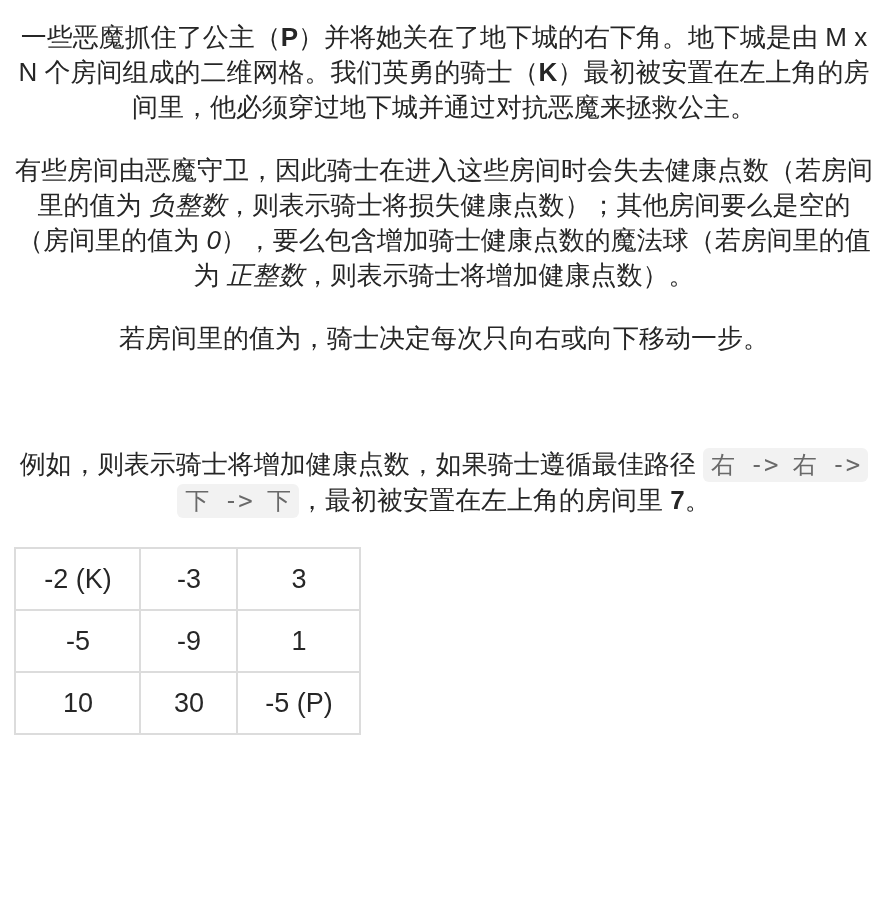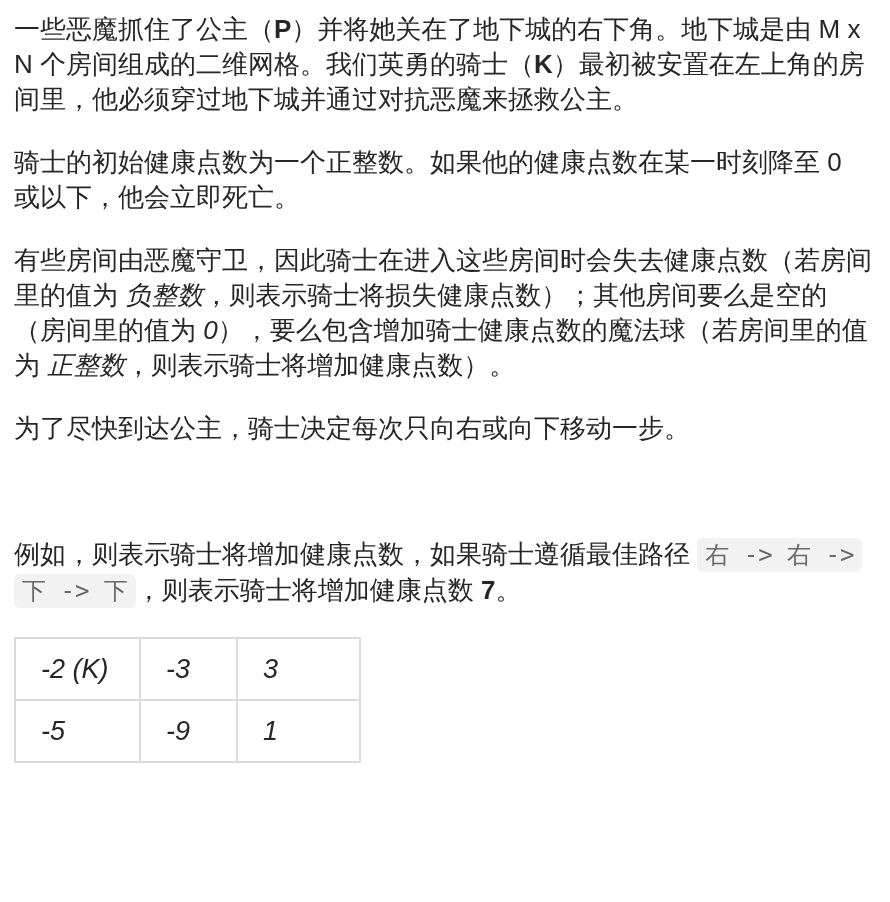--- a/index.html
+++ b/index.html
@@ -9,26 +9,26 @@
   }
   body {
     width: 890px;
     height: 902px;
     overflow: hidden;
   }
   .doc {
     box-sizing: content-box;
     width: 860px;
     margin-left: 14px;
-    padding-top: 12px;
+    padding-top: 20px;
     font-family: "Liberation Sans", "DejaVu Sans", sans-serif;
     font-size: 26px;
     line-height: 35px;
     color: #262626;
-    text-align: left;
+    text-align: center;
   }
   .doc p {
     margin: 0 0 28px 0;
   }
   .doc strong {
     font-weight: 700;
   }
   .doc em {
   }
   .inline-code {
@@ -50,52 +50,55 @@
     font-size: 27px;
     line-height: 30px;
     color: #262626;
   }
   table.dungeon td {
     border: 2px solid #dcdcdc;
     height: 60px;
     padding: 0 24px 0 25px;
     vertical-align: middle;
     white-space: nowrap;
-    font-style: italic;
   }
   table.dungeon td:nth-child(1) { width: 74px; }
   table.dungeon td:nth-child(2) { width: 46px; }
   table.dungeon td:nth-child(3) { width: 72px; }
 </style>
 </head>
 <body>
 
 <div class="doc">
 
   <p><span>一些恶魔抓住了公主（</span><strong>P</strong><span>）并将她关在了地下城的右下角。地下城是由 M x N 个房间组成的二维网格。我们英勇的骑士（</span><strong>K</strong><span>）最初被安置在左上角的房间里，他必须穿过地下城并通过对抗恶魔来拯救公主。</span></p>
 
-  <p><span>骑士的初始健康点数为一个正整数。如果他的健康点数在某一时刻降至 0 或以下，他会立即死亡。</span></p>
 
   <p><span>有些房间由恶魔守卫，因此骑士在进入这些房间时会失去健康点数（若房间里的值为 </span><em>负整数</em><span>，则表示骑士将损失健康点数）；其他房间要么是空的（房间里的值为 </span><em>0</em><span>），要么包含增加骑士健康点数的魔法球（若房间里的值为 </span><em>正整数</em><span>，则表示骑士将增加健康点数）。</span></p>
 
-  <p><span>为了尽快到达公主，骑士决定每次只向右或向下移动一步。</span></p>
+  <p><span>若房间里的值为，骑士决定每次只向右或向下移动一步。</span></p>
 
   <p class="empty-line"></p>
 
 
-  <p><span>例如，则表示骑士将增加健康点数，如果骑士遵循最佳路径 </span><code class="inline-code">右 -&gt; 右 -&gt; 下 -&gt; 下</code><span>，则表示骑士将增加健康点数 </span><strong>7</strong><span>。</span></p>
+  <p><span>例如，则表示骑士将增加健康点数，如果骑士遵循最佳路径 </span><code class="inline-code">右 -&gt; 右 -&gt; 下 -&gt; 下</code><span>，最初被安置在左上角的房间里 </span><strong>7</strong><span>。</span></p>
 
   <table class="dungeon">
     <tbody>
       <tr>
         <td>-2 (K)</td>
         <td>-3</td>
         <td>3</td>
       </tr>
       <tr>
         <td>-5</td>
         <td>-9</td>
         <td>1</td>
       </tr>
+      <tr>
+        <td>10</td>
+        <td>30</td>
+        <td>-5 (P)</td>
+      </tr>
     </tbody>
   </table>
 
 </div>
 
 </body></html>

